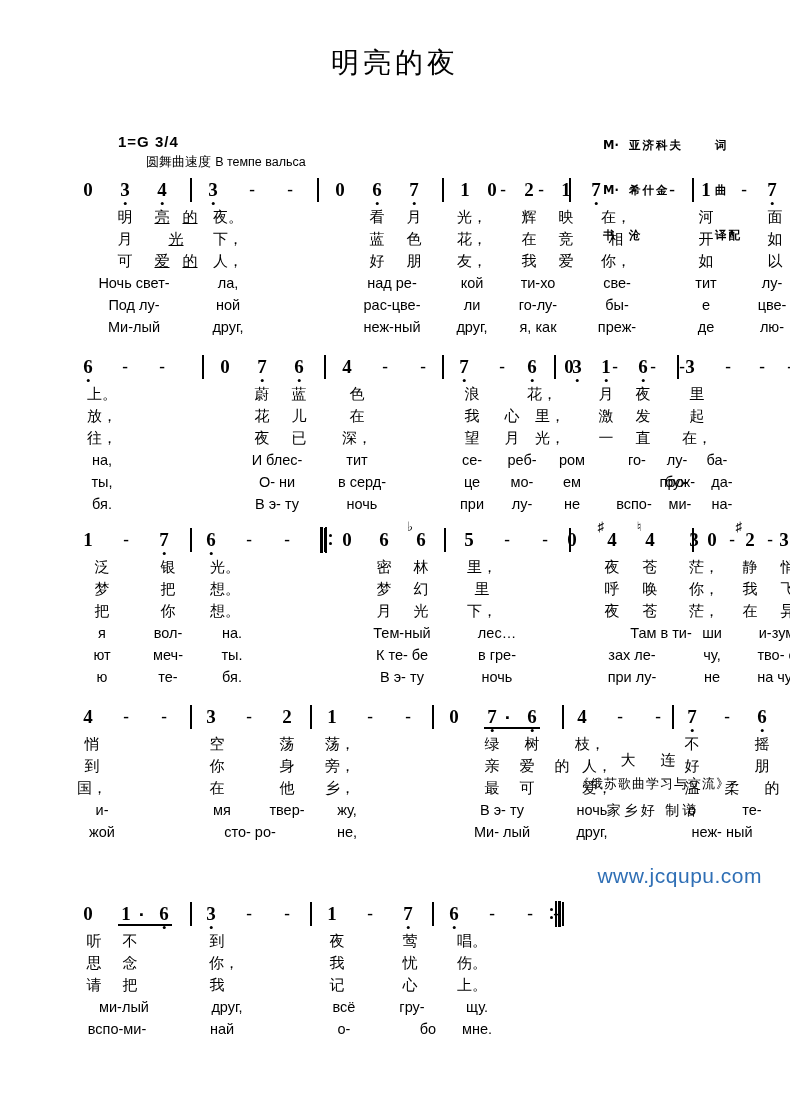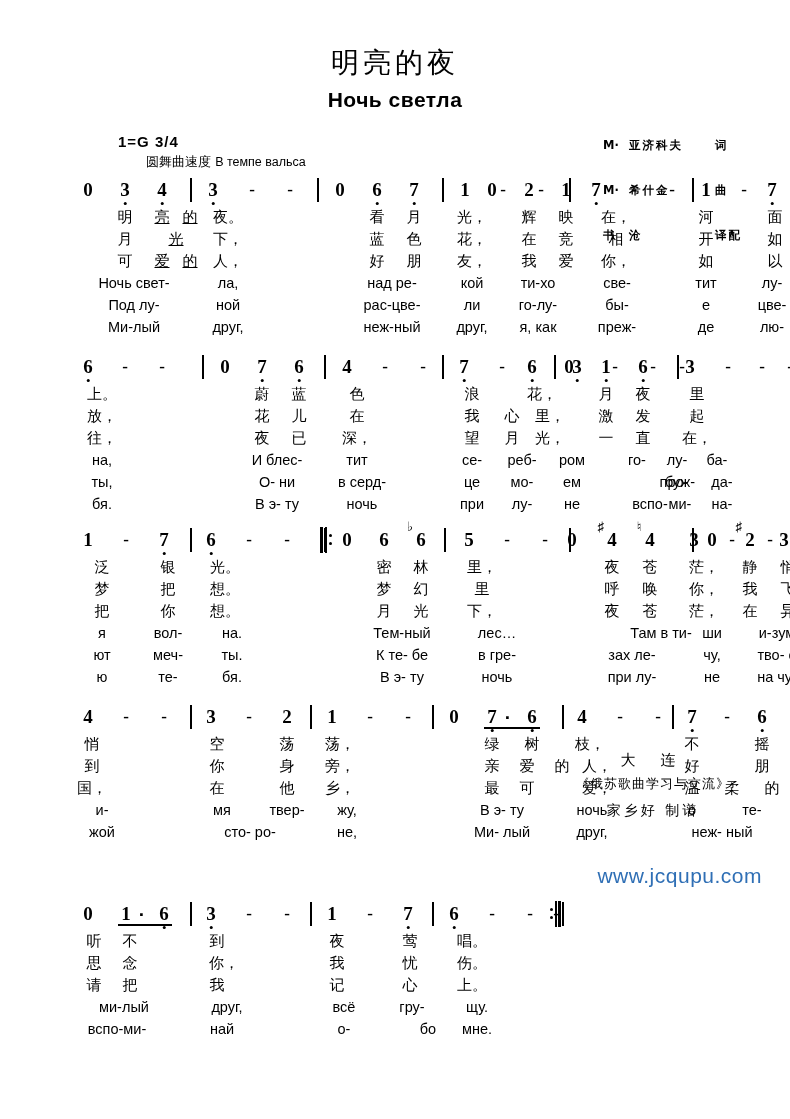--- a/index.html
+++ b/index.html
@@ -97,21 +97,20 @@
     font-family:"Liberation Sans",sans-serif;font-size:21px;
     color:#2f6fb5;font-weight:normal;letter-spacing:0.5px;
   }
 </style>
 </head>
 <body>
 
 <div class="sheet">
 
   <div class="title-cn">明亮的夜</div>
-  <div class="title-ru">Ночь светла</div>
 
   <div class="credits">
     <div>
       <span class="cr-a">М·</span><span class="cr-b">亚济科夫</span><span class="cr-c">词</span>
     </div>
     <div>
       <span class="cr-a">М·</span><span class="cr-b">希什金</span><span class="cr-c">曲</span>
     </div>
     <div>
       <span class="cr-a">书</span><span class="cr-b">沧</span><span class="cr-c">译配</span>
@@ -317,21 +316,21 @@
             <span class="ly ru" style="left: 608px;">буж-</span>
             <span class="ly ru" style="left: 650px;">да-</span>
           </div>
           <div class="lyricrow ru">
             <span class="ly ru" style="left: 30px;">бя.</span>
             <span class="ly ru" style="left: 205px;">В э- ту</span>
             <span class="ly ru" style="left: 290px;">ночь</span>
             <span class="ly ru" style="left: 400px;">при</span>
             <span class="ly ru" style="left: 450px;">лу-</span>
             <span class="ly ru" style="left: 500px;">не</span>
-            <span class="ly ru" style="left: 562px; margin-left: 16px;">вспо-</span>
+            <span class="ly ru" style="left: 562px;">вспо-</span>
             <span class="ly ru" style="left: 608px;">ми-</span>
             <span class="ly ru" style="left: 650px;">на-</span>
           </div>
         </div>
       </div>
       <div class="system" style="top: 528px;">
         <div class="noterow">
           <div class="note" style="left: 16px;">1</div>
           <div class="note dash" style="left: 54px;">-</div>
           <div class="note oct-low" style="left: 92px;">7</div>

